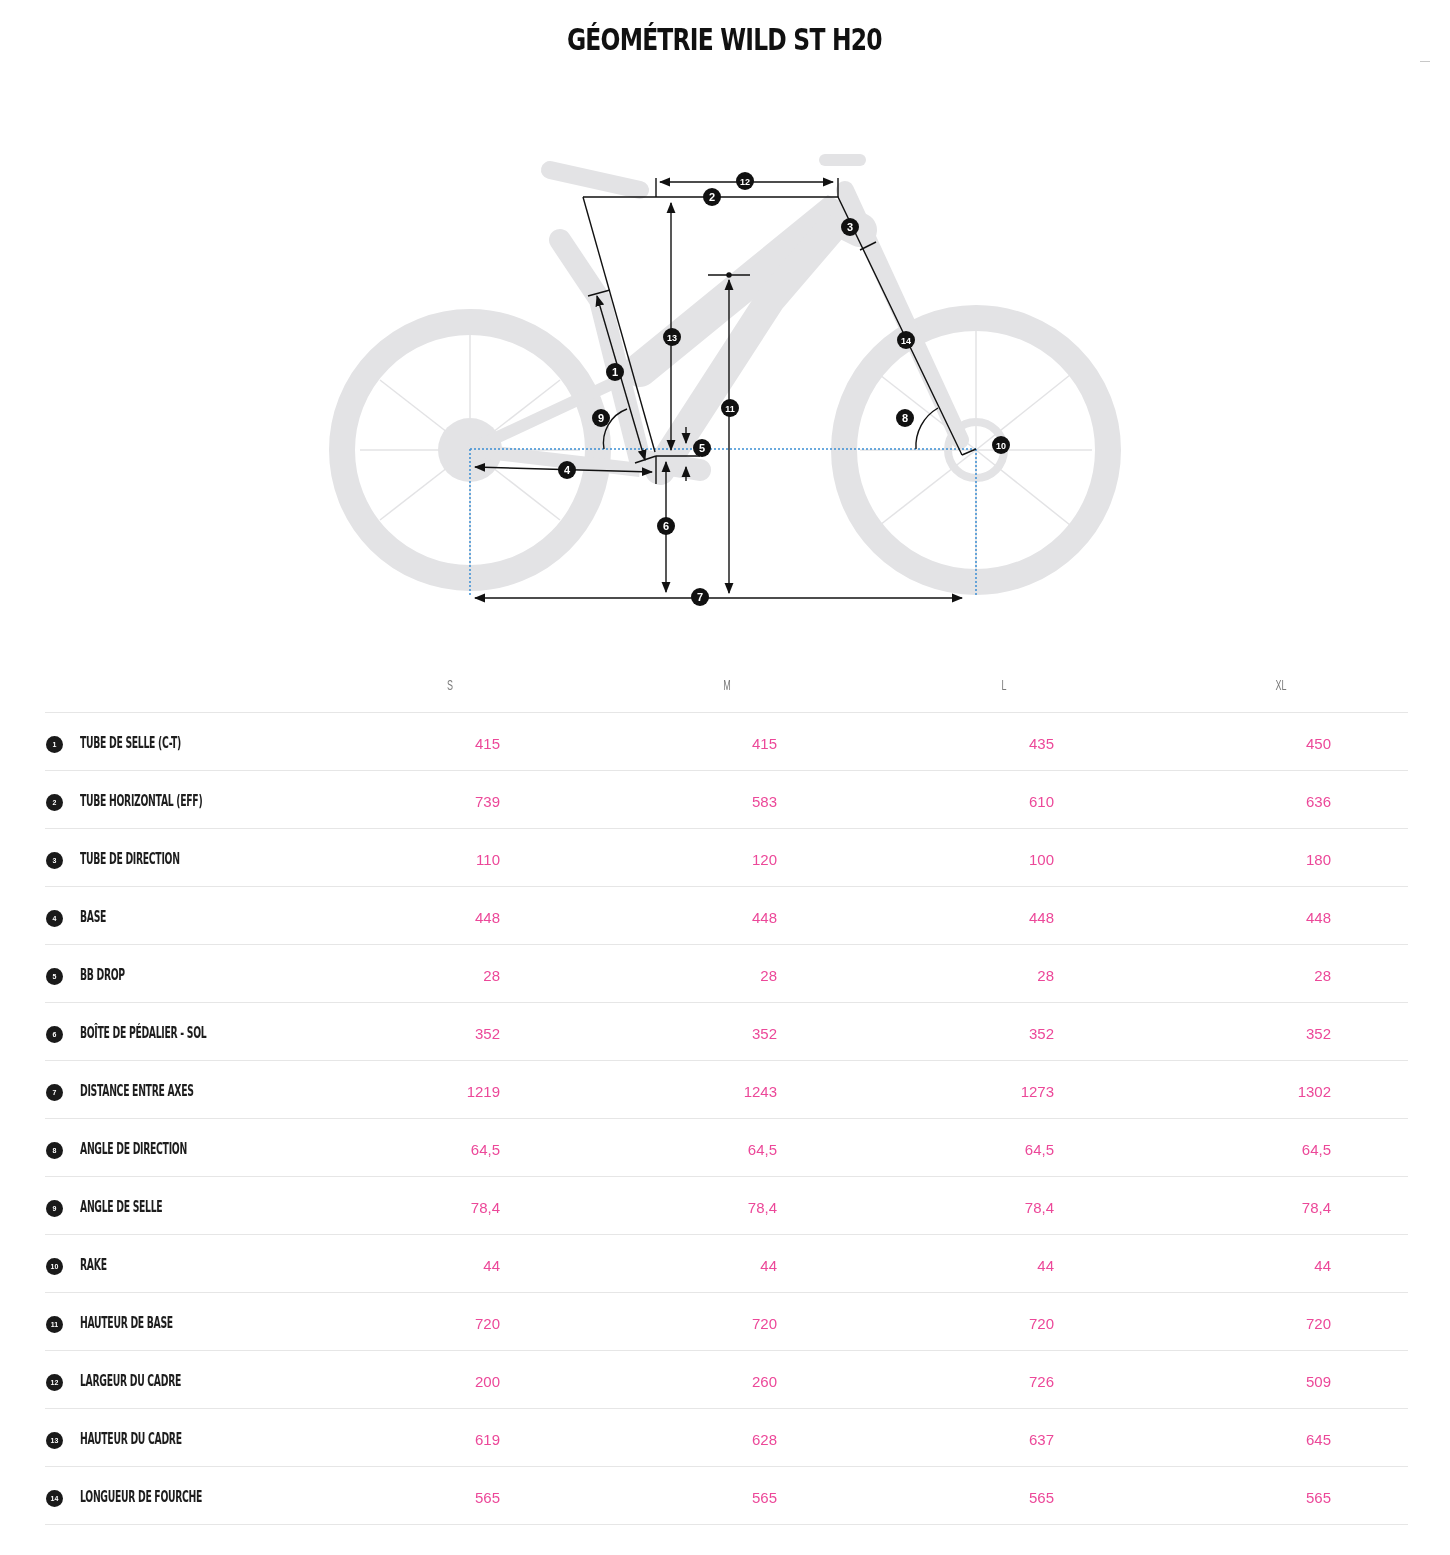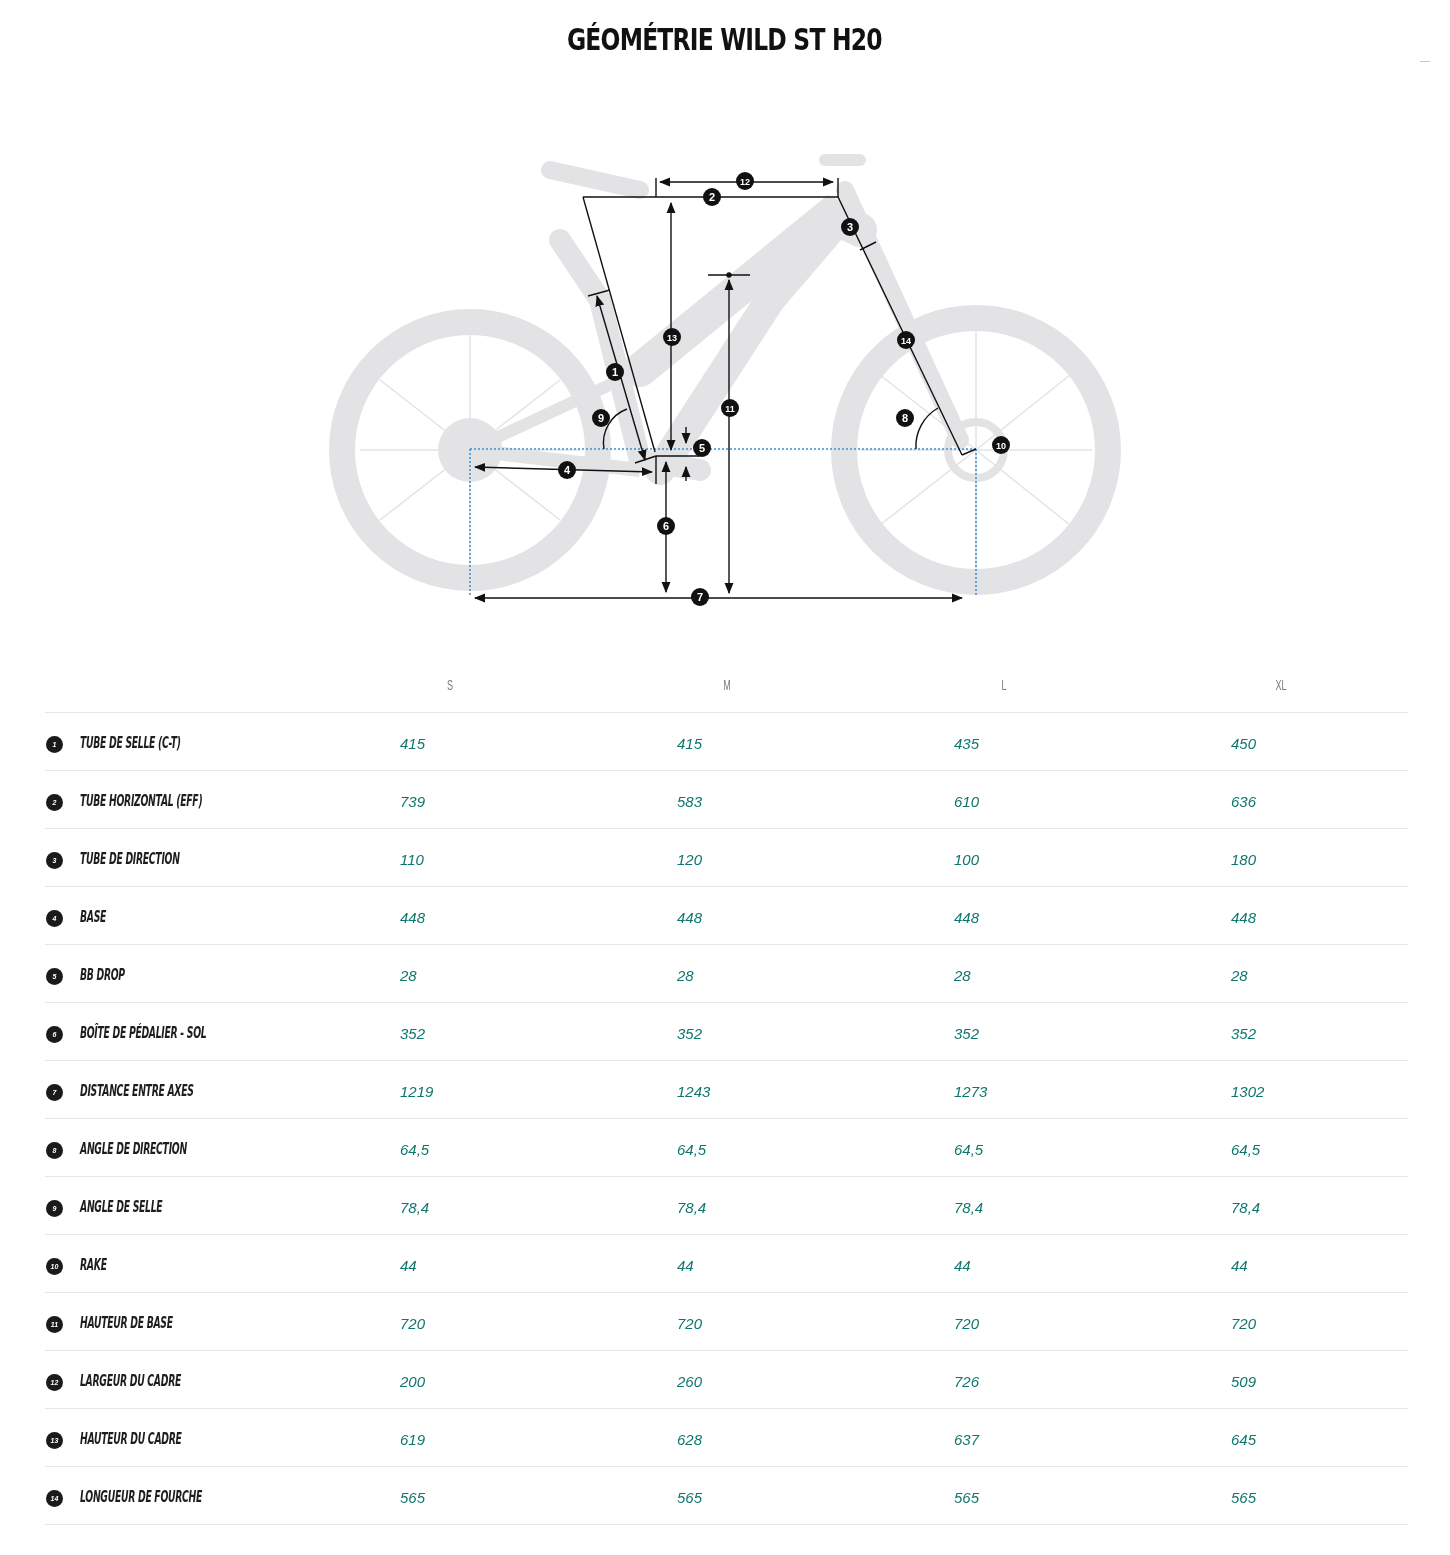--- a/index.html
+++ b/index.html
@@ -3,24 +3,24 @@
   <meta charset="utf-8">
   <style>
     html, body { margin: 0; padding: 0; background: #ffffff; }
     body { width: 1450px; height: 1555px; position: relative; overflow: hidden; font-family: "Liberation Sans", sans-serif; color: #1a1a1a; }
     .title { position: absolute; top: 22px; left: 0; width: 1450px; text-align: center; font-family: "DejaVu Sans", sans-serif; font-weight: bold; font-size: 30px; letter-spacing: -1px; transform: scaleX(0.78); transform-origin: 722px 0; color: #111; }
     .corner-mark { position: absolute; left: 1420px; top: 61px; width: 10px; height: 1px; background: #c8c8c8; }
     .diagram { position: absolute; left: 0; top: 0; width: 1450px; height: 640px; }
     .table { position: absolute; left: 45px; top: 662px; width: 1363px; }
     .thead { height: 50px; border-bottom: 1px solid #e6e6e6; position: relative; }
     .size-head { position: absolute; top: 14px; font-family: "Liberation Sans Narrow", "Liberation Sans", sans-serif; font-size: 15px; color: #7a7a7a; transform: scaleX(0.6); width: 60px; margin-left: -30px; text-align: center; }
-    .row { height: 57px; border-bottom: 1px solid #e6e6e6; position: relative; font-style: italic; }
+    .row { height: 57px; border-bottom: 1px solid #e6e6e6; position: relative; }
     .badge { position: absolute; left: 1px; top: 23px; width: 17px; height: 17px; border-radius: 50%; background: #1a1a1a; color: #fff; font-size: 7px; font-weight: bold; line-height: 17px; text-align: center; }
     .label { position: absolute; left: 35px; top: 21px; font-family: "DejaVu Sans", sans-serif; font-size: 15px; font-weight: bold; letter-spacing: -0.5px; transform: scaleX(0.62); transform-origin: 0 0; white-space: nowrap; color: #1d1d1d; }
-    .val { position: absolute; top: 22px; width: 100px; margin-left: -50px; text-align: left; font-size: 15px; color: #0f766e; }
+    .val { position: absolute; top: 22px; width: 100px; margin-left: -50px; text-align: right; font-size: 15px; color: #ec4899; }
     .c0 { left: 405px; } .c1 { left: 682px; } .c2 { left: 959px; } .c3 { left: 1236px; }
   </style>
 </head>
 <body>
 
 <div class="title">GÉOMÉTRIE WILD ST H20</div>
 <div class="corner-mark"></div>
 
 <svg class="diagram" viewBox="0 0 1450 640" xmlns="http://www.w3.org/2000/svg">
   <defs>

